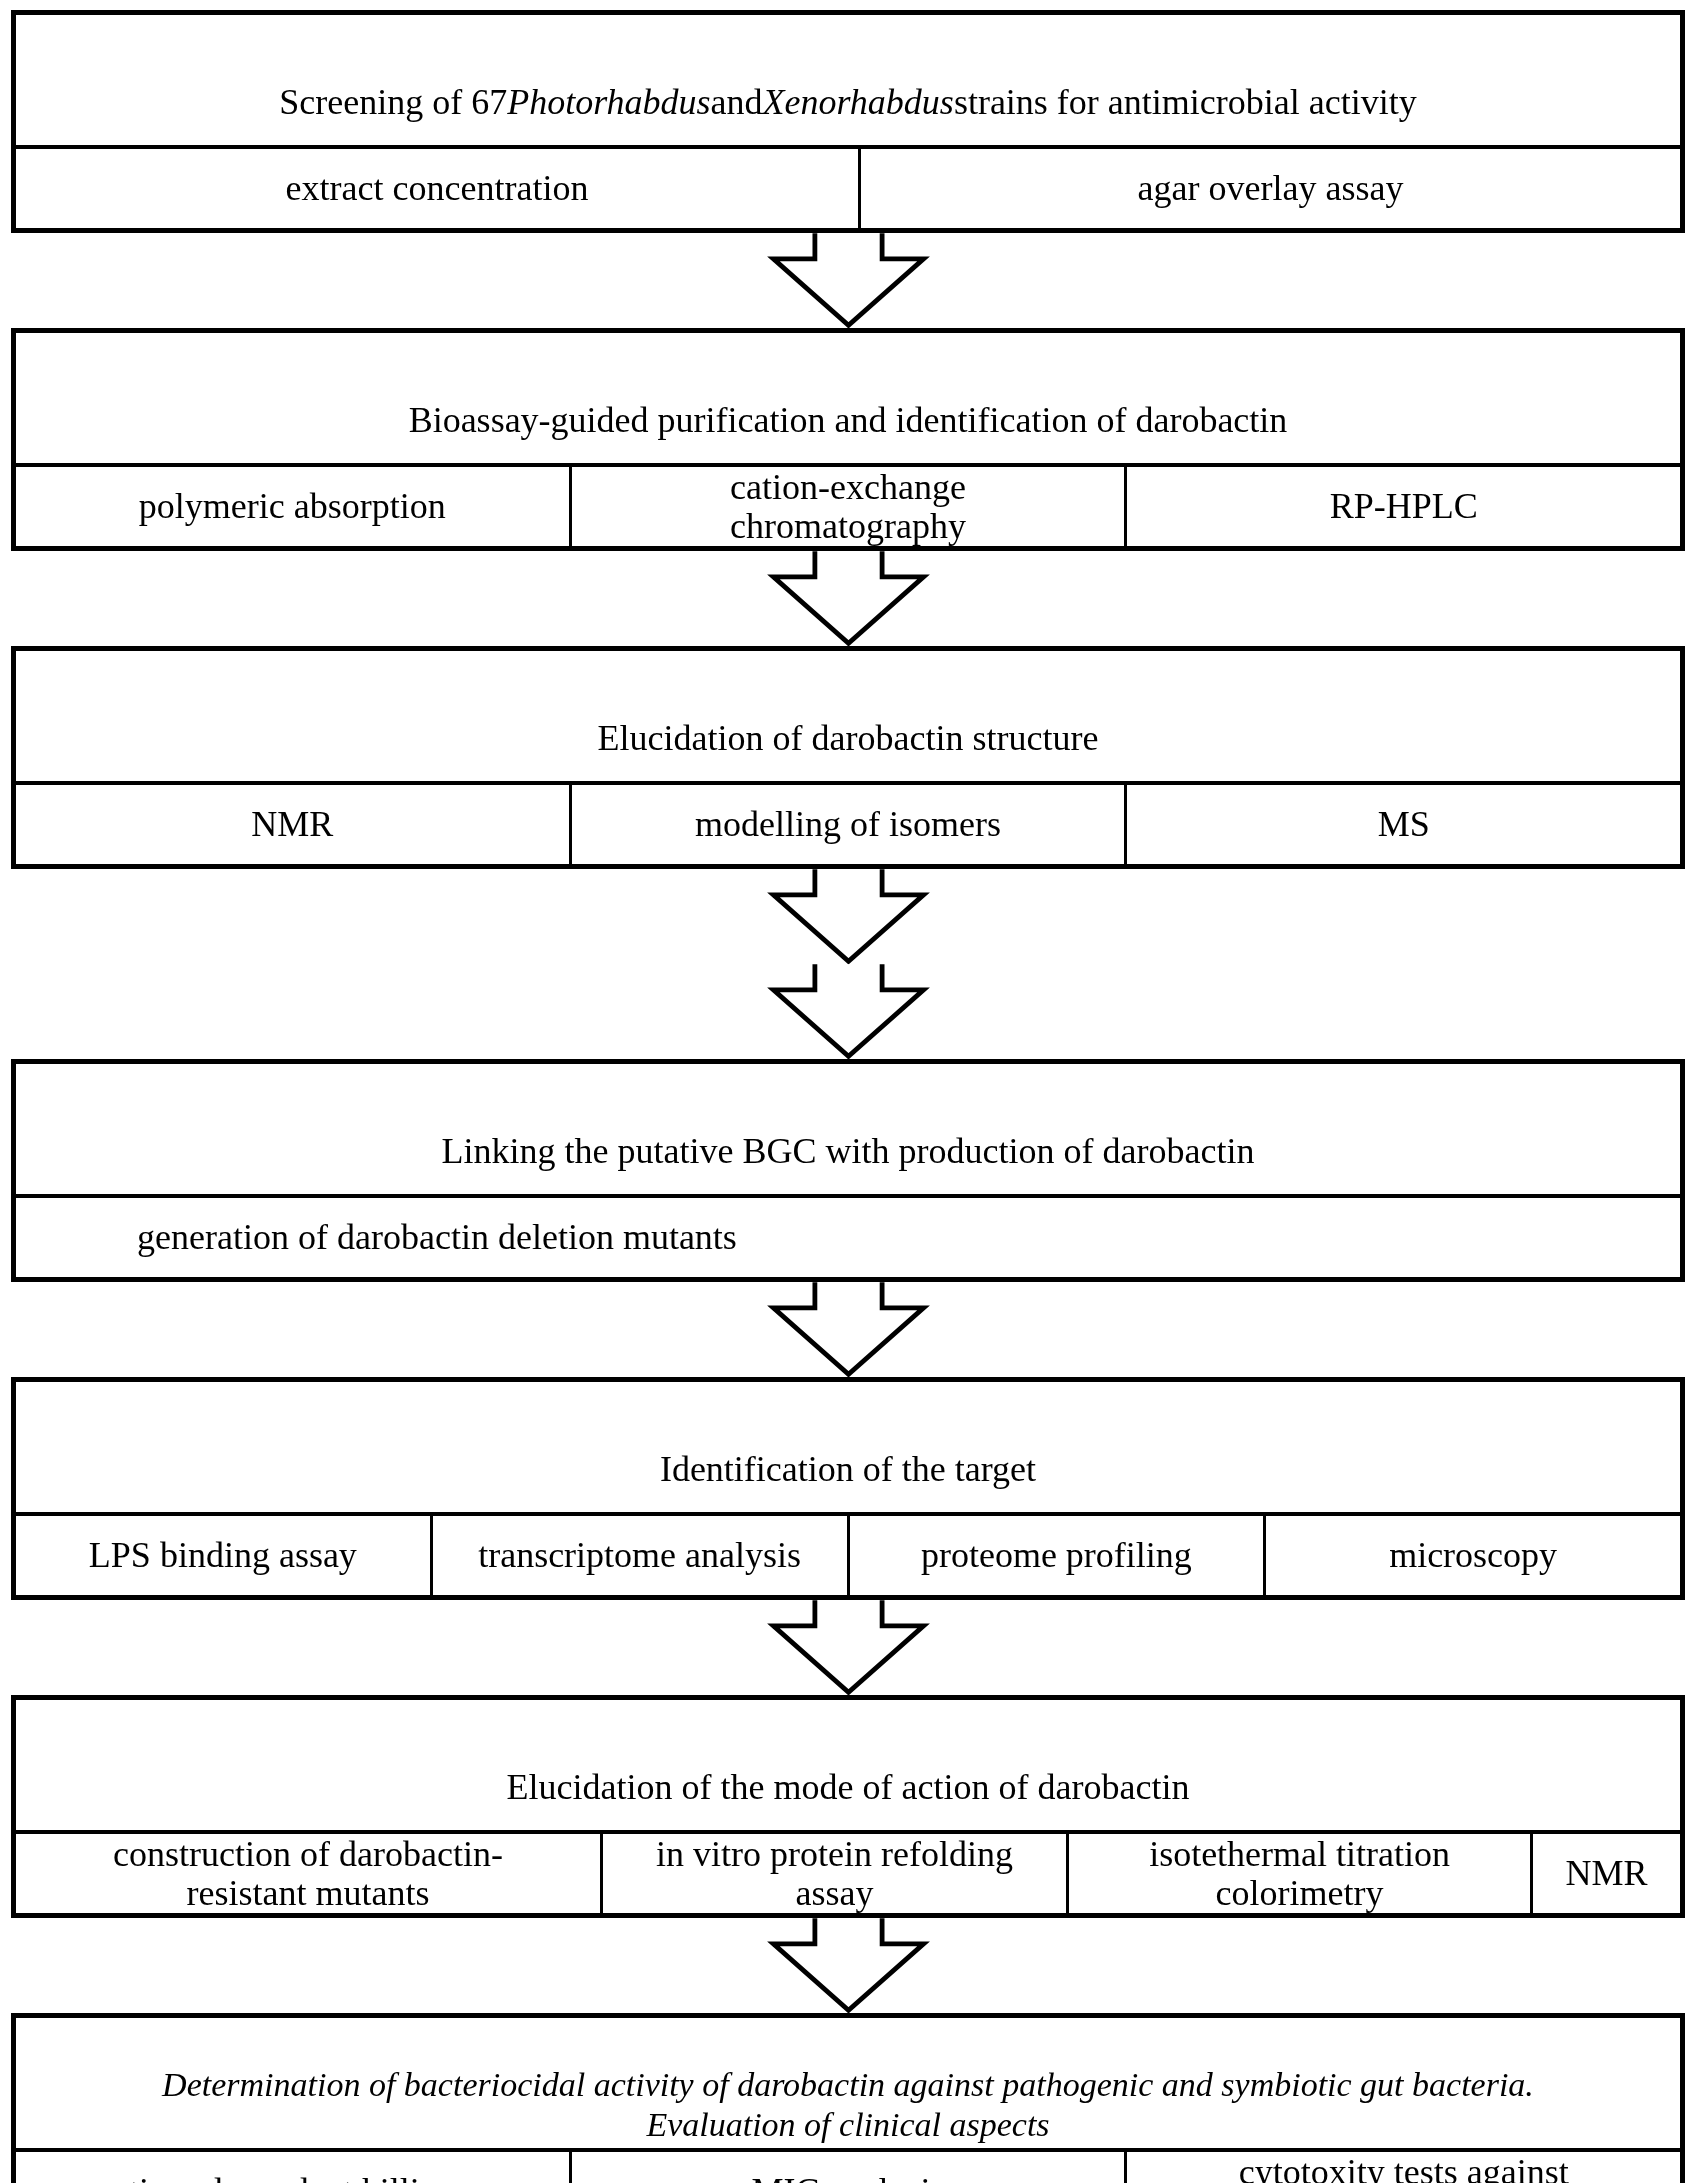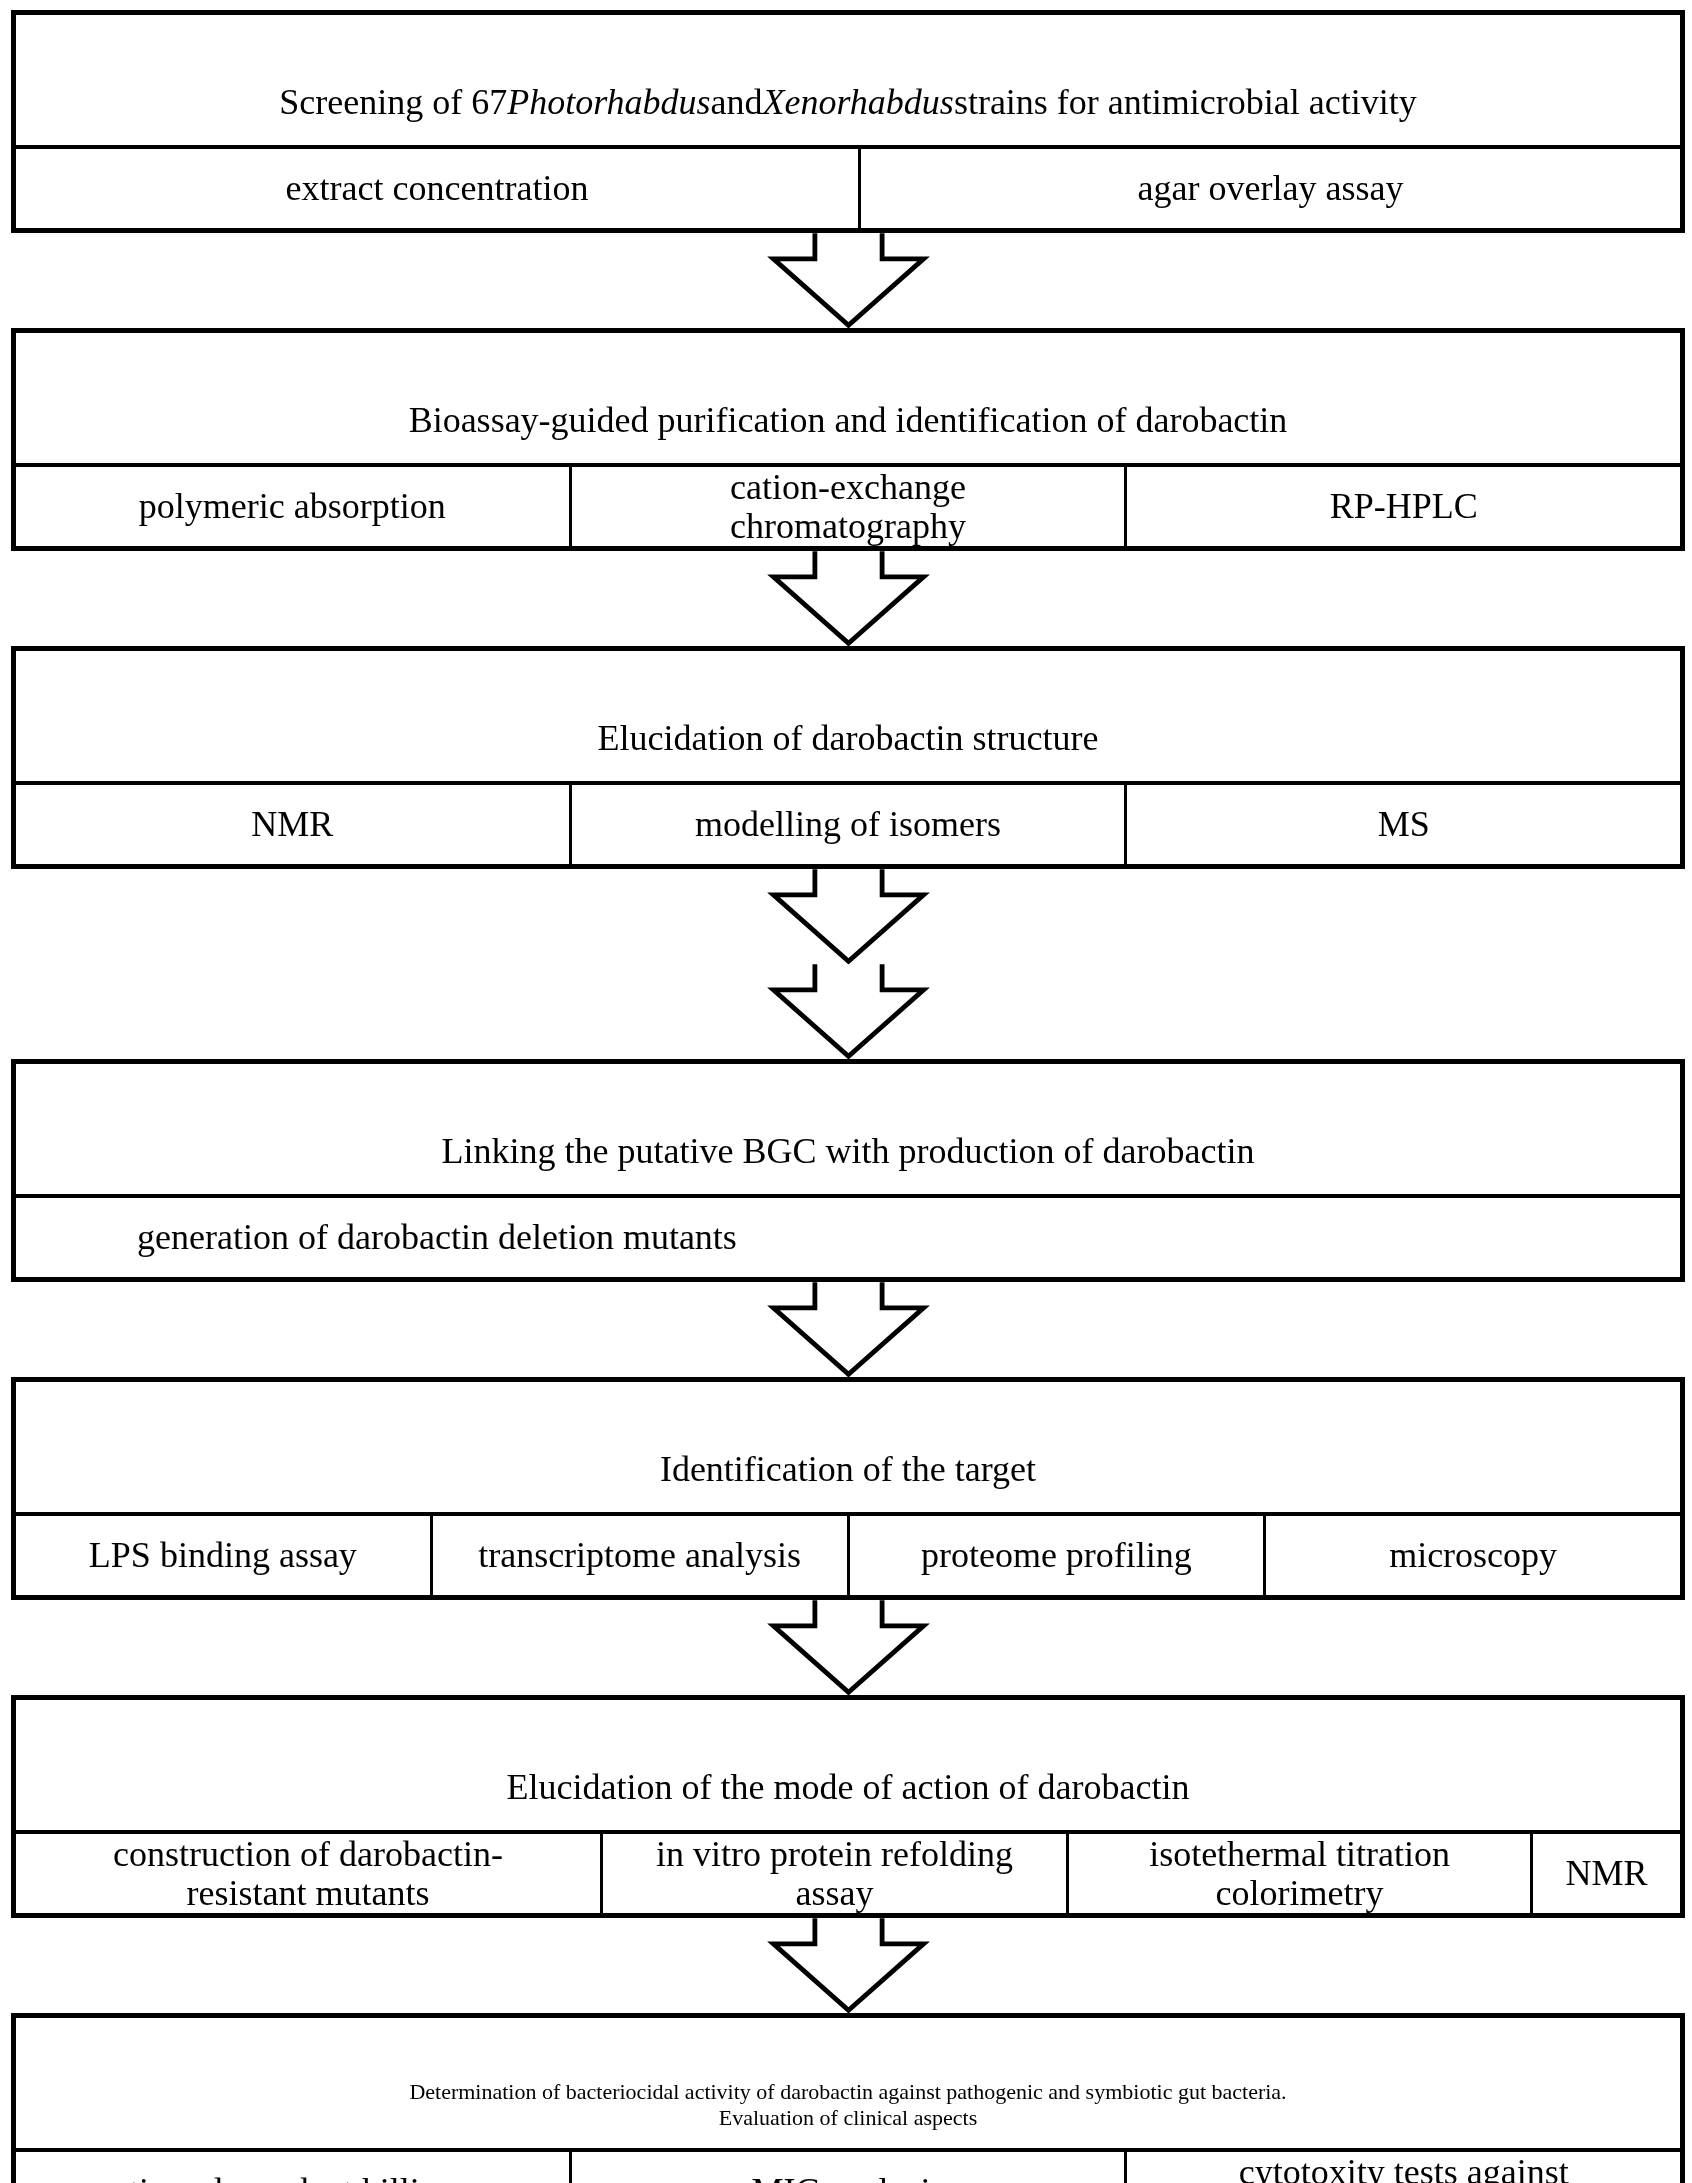--- a/index.html
+++ b/index.html
@@ -27,21 +27,21 @@
     justify-content: center;
     text-align: center;
     border-bottom: 4.4px solid #000000;
     font-size: 36px;
     line-height: 1.18;
     white-space: pre-line;
     padding: 0 8.7px;
     box-sizing: border-box;
     margin-top: 44px;
   }
-  .step-8 .box-title { font-size: 22px; }
+  .step-8 .box-title { font-size: 34px; font-style: italic; }
   .box-cells {
     display: flex;
     height: 79px;
   }
   .cell {
     flex: 1 1 0;
     display: flex;
     align-items: center;
     justify-content: center;
     text-align: center;

